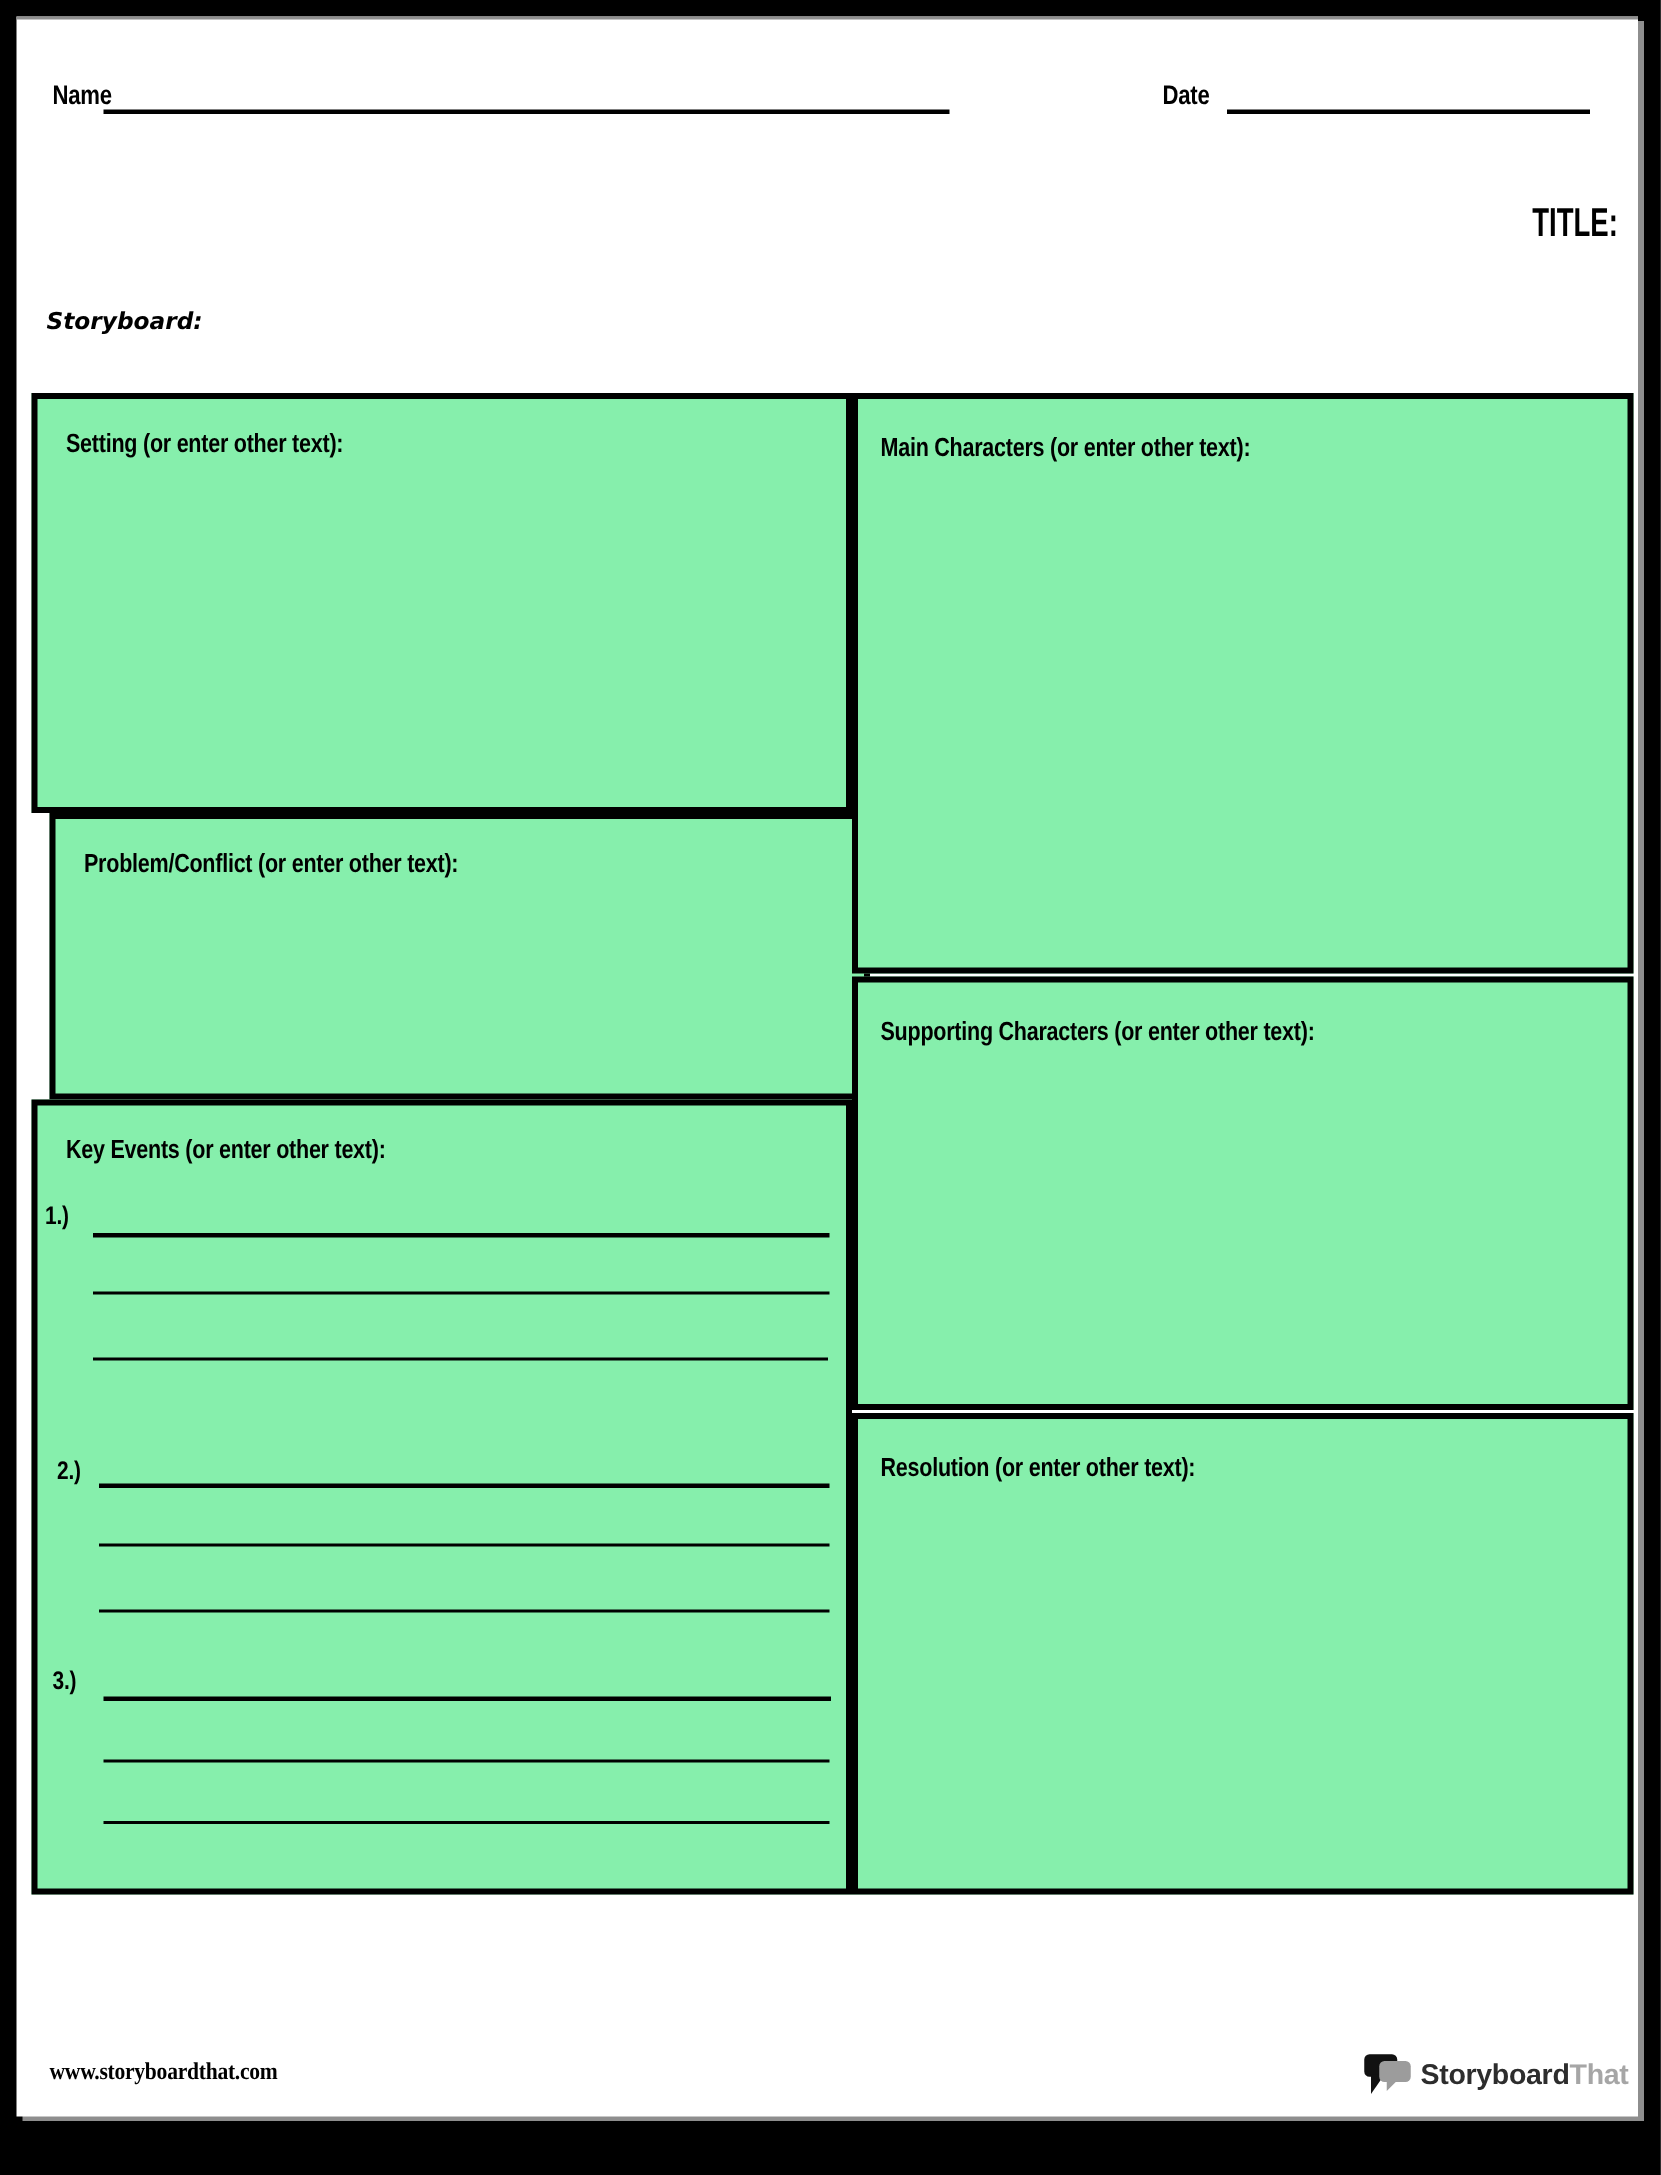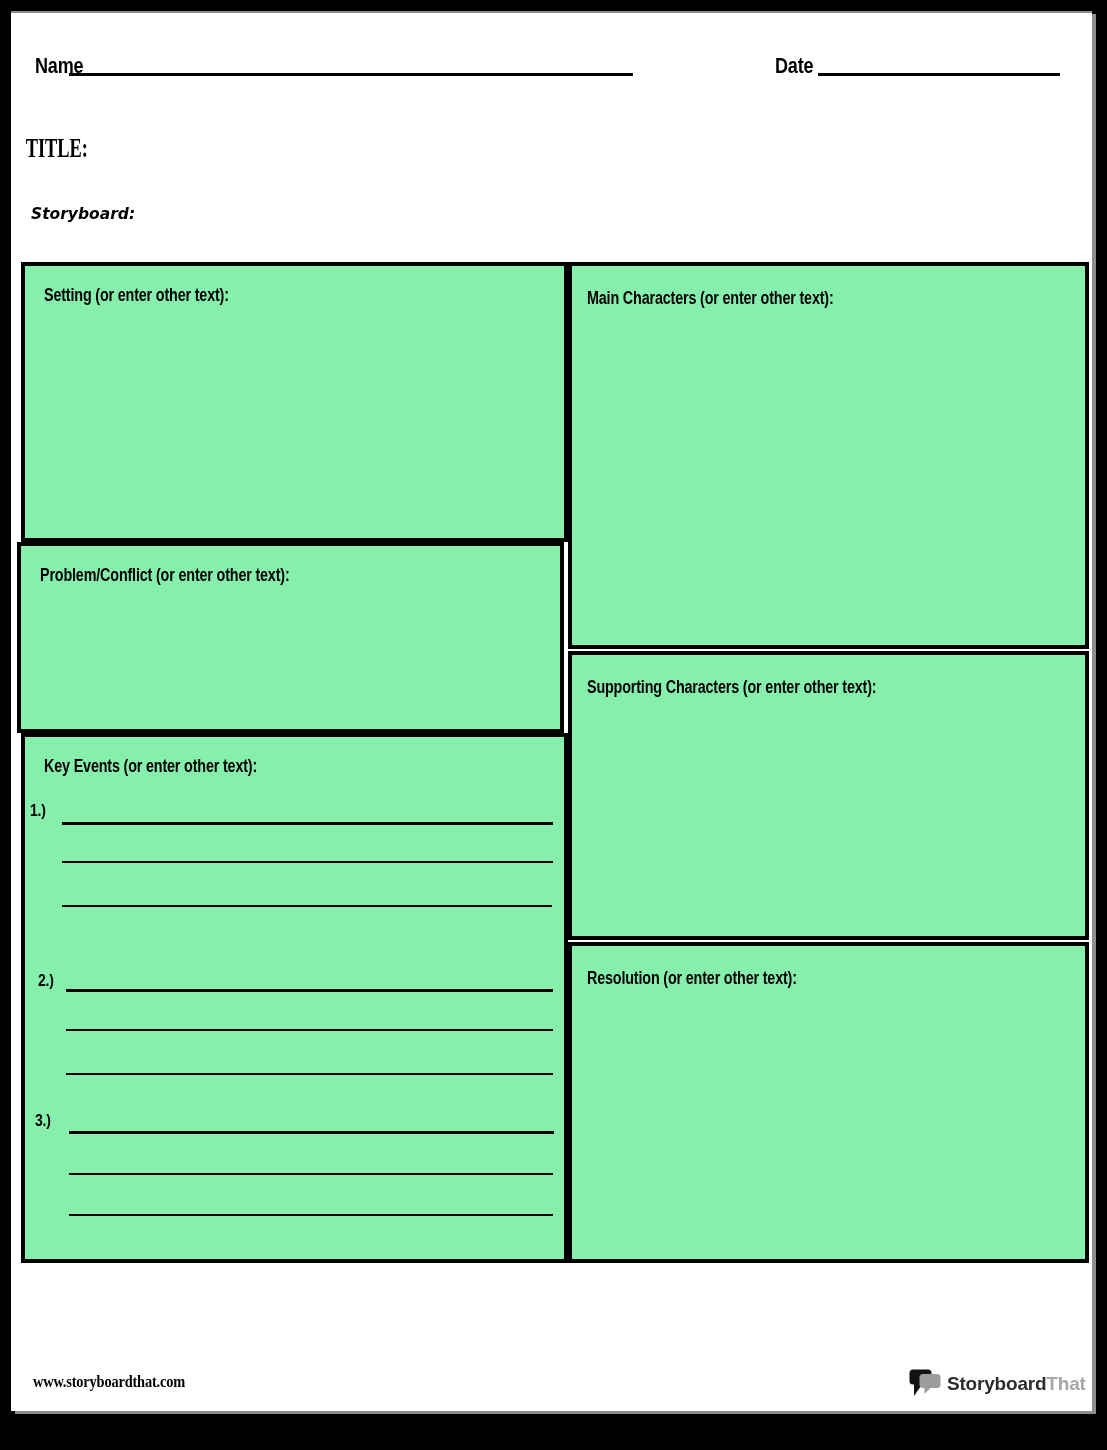--- a/index.html
+++ b/index.html
@@ -9,23 +9,23 @@
   }
   .page {
     position:absolute; left:11px; top:11px; width:1081px; height:1398px;
     background:#fff; border-top:2px solid #8e8e8e;
     box-shadow:4px 3px 0 0 #8e8e8e;
   }
   .cond {  
     display:inline-block; transform:scaleX(0.82); transform-origin:0 60%;
     white-space:nowrap; font-weight:bold; letter-spacing:-0.2px; color:#000;
   }
-  .hdr-label { position:absolute; font-size:22px; }
+  .hdr-label { position:absolute; font-size:18px; }
   .rule { position:absolute; background:#000; }
-  .title-row { position:absolute; left:0; width:100%; top:120px; text-align:left;font-family:Liberation Serif, serif; }
+  .title-row { position:absolute; left:0; width:100%; top:120px; text-align:right; }
   .title-text {
     display:inline-block; transform:scaleX(0.68); transform-origin:50% 50%;
     font-weight:bold; font-size:27px; color:#000; white-space:nowrap;
   }
   .directions {
     position:absolute; left:20px; top:192px;
     font-family:"DejaVu Sans", sans-serif; font-style:italic; font-weight:600;
     font-size:15.5px; color:#000;
   }
   .box {
@@ -64,21 +64,21 @@
     <div class="title-row">
       <span class="title-text">TITLE:</span>
     </div>
 
     <div class="directions">Storyboard:</div>
 
     <div class="box" style="left:10px; top:249px; width:547px; height:280px;">
       <span class="box-label cond">Setting (or enter other text):</span>
     </div>
 
-    <div class="box" style="left:6px; top:529px; width:547px; height:191px;text-align:right;">
+    <div class="box" style="left:22px; top:529px; width:547px; height:191px;text-align:right;">
       <span class="box-label cond">Problem/Conflict (or enter other text):</span>
     </div>
 
     <div class="box" style="left:10px; top:720px; width:547px; height:530px;">
       <span class="box-label cond">Key Events (or enter other text):</span>
 
       <span class="ev-num cond" style="left:5px; top:64px;">1.)</span>
       <div class="ev-line thick" style="left:37px; top:85px;  width:491px;"></div>
       <div class="ev-line" style="left:37px; top:124px; width:491px;"></div>
       <div class="ev-line" style="left:37px; top:168px; width:490px;"></div>

